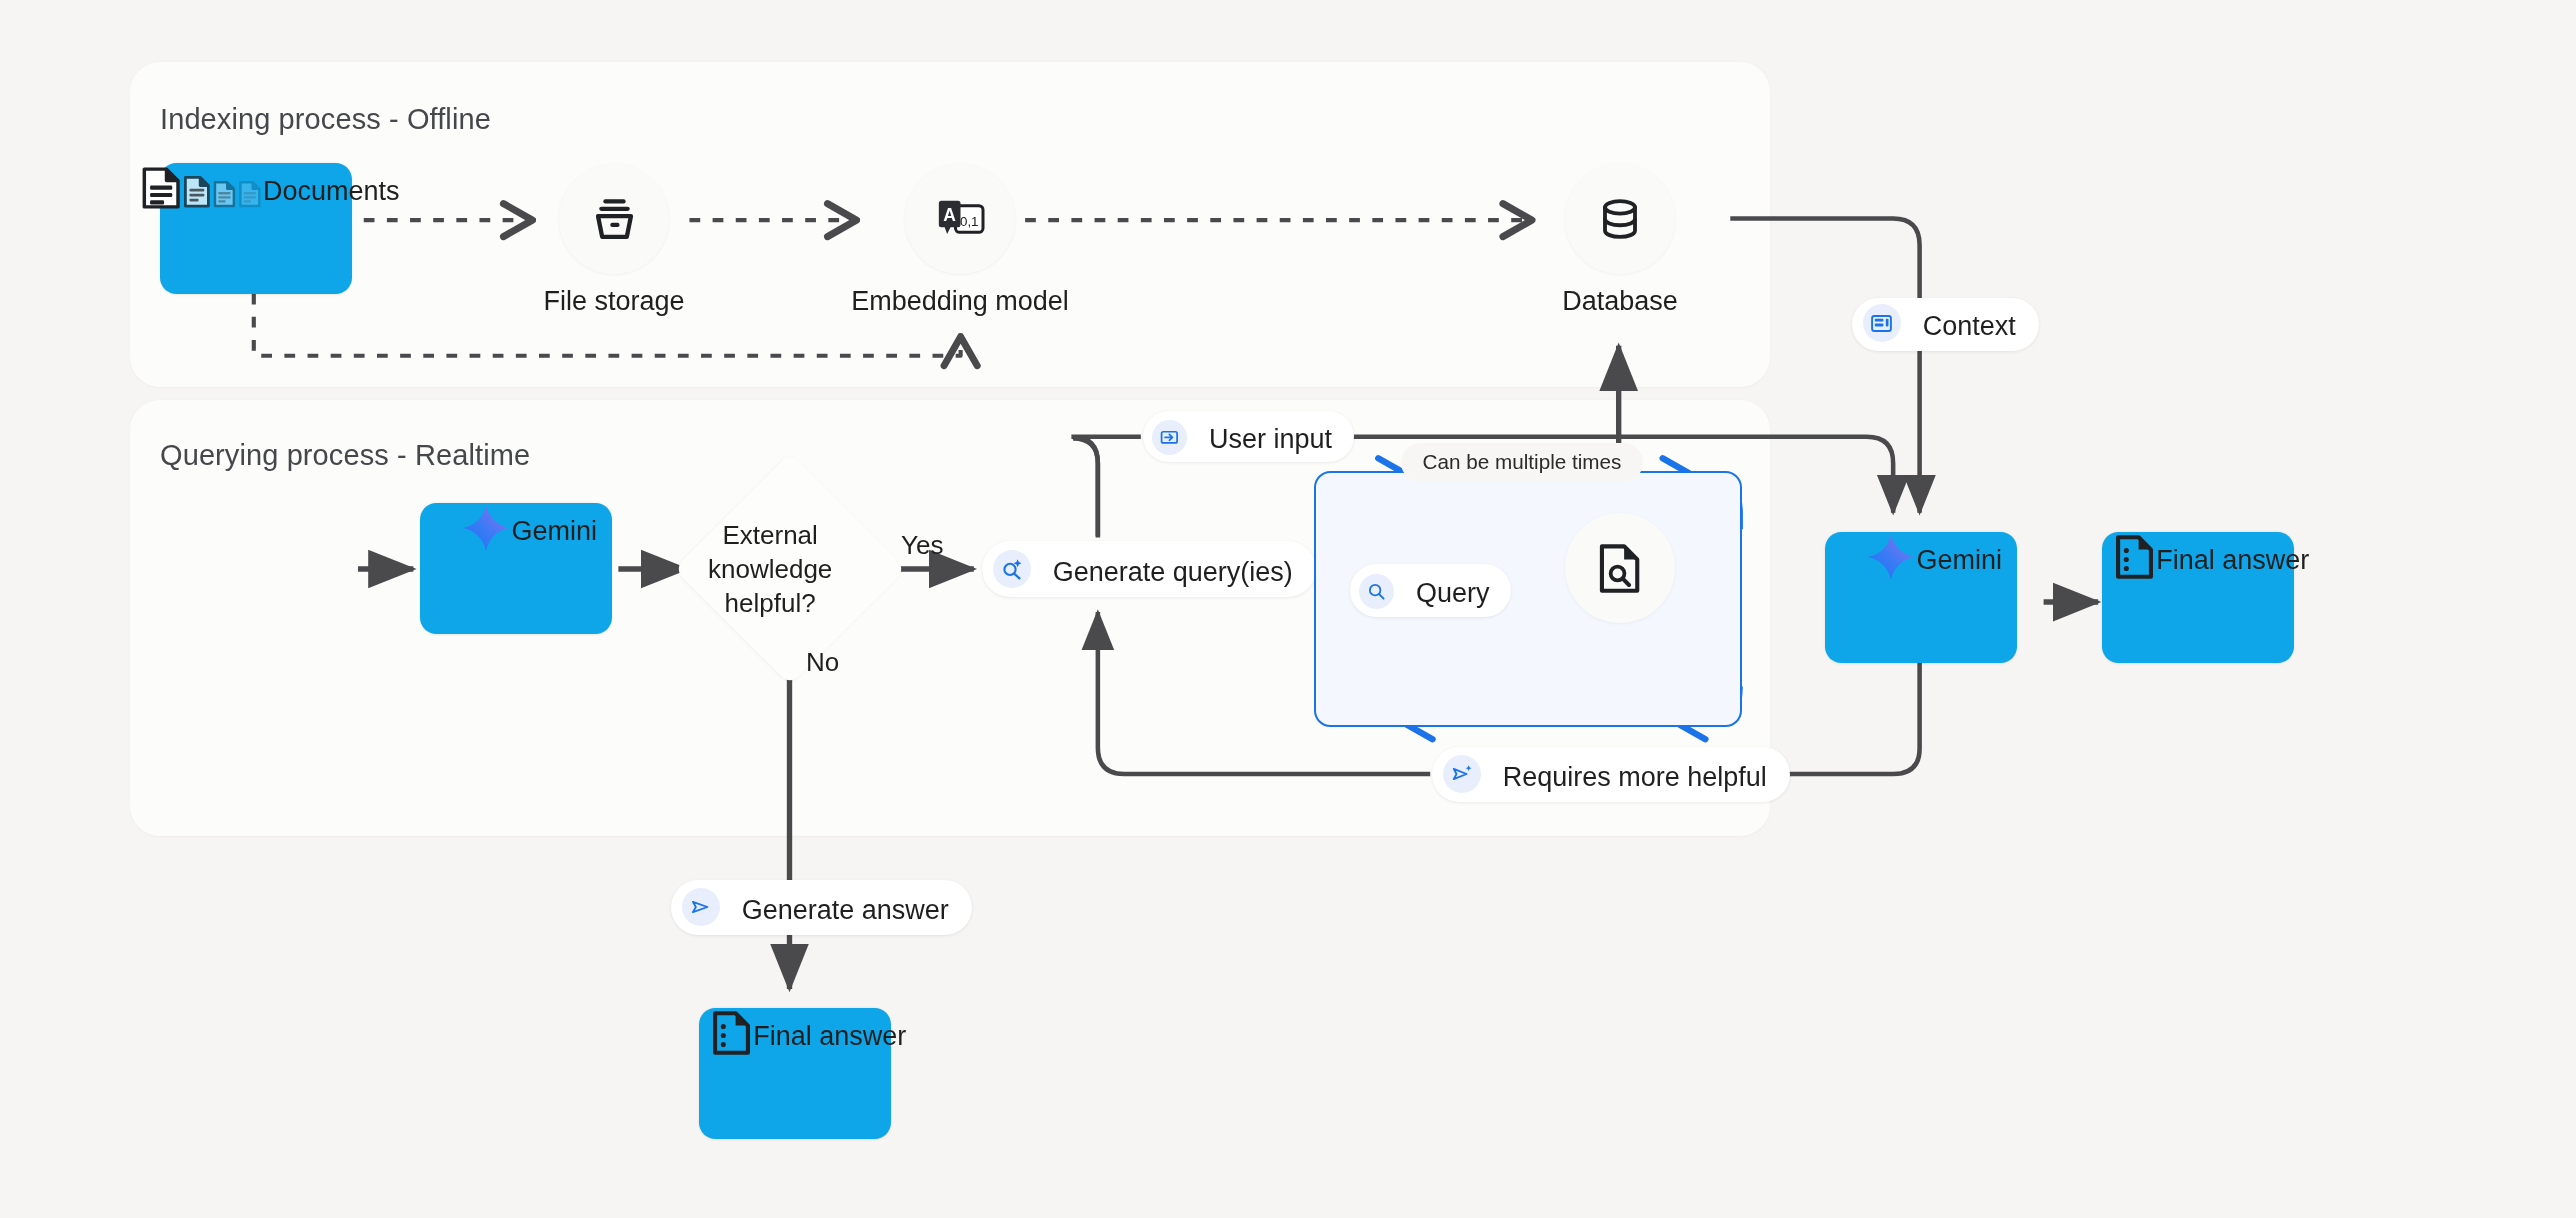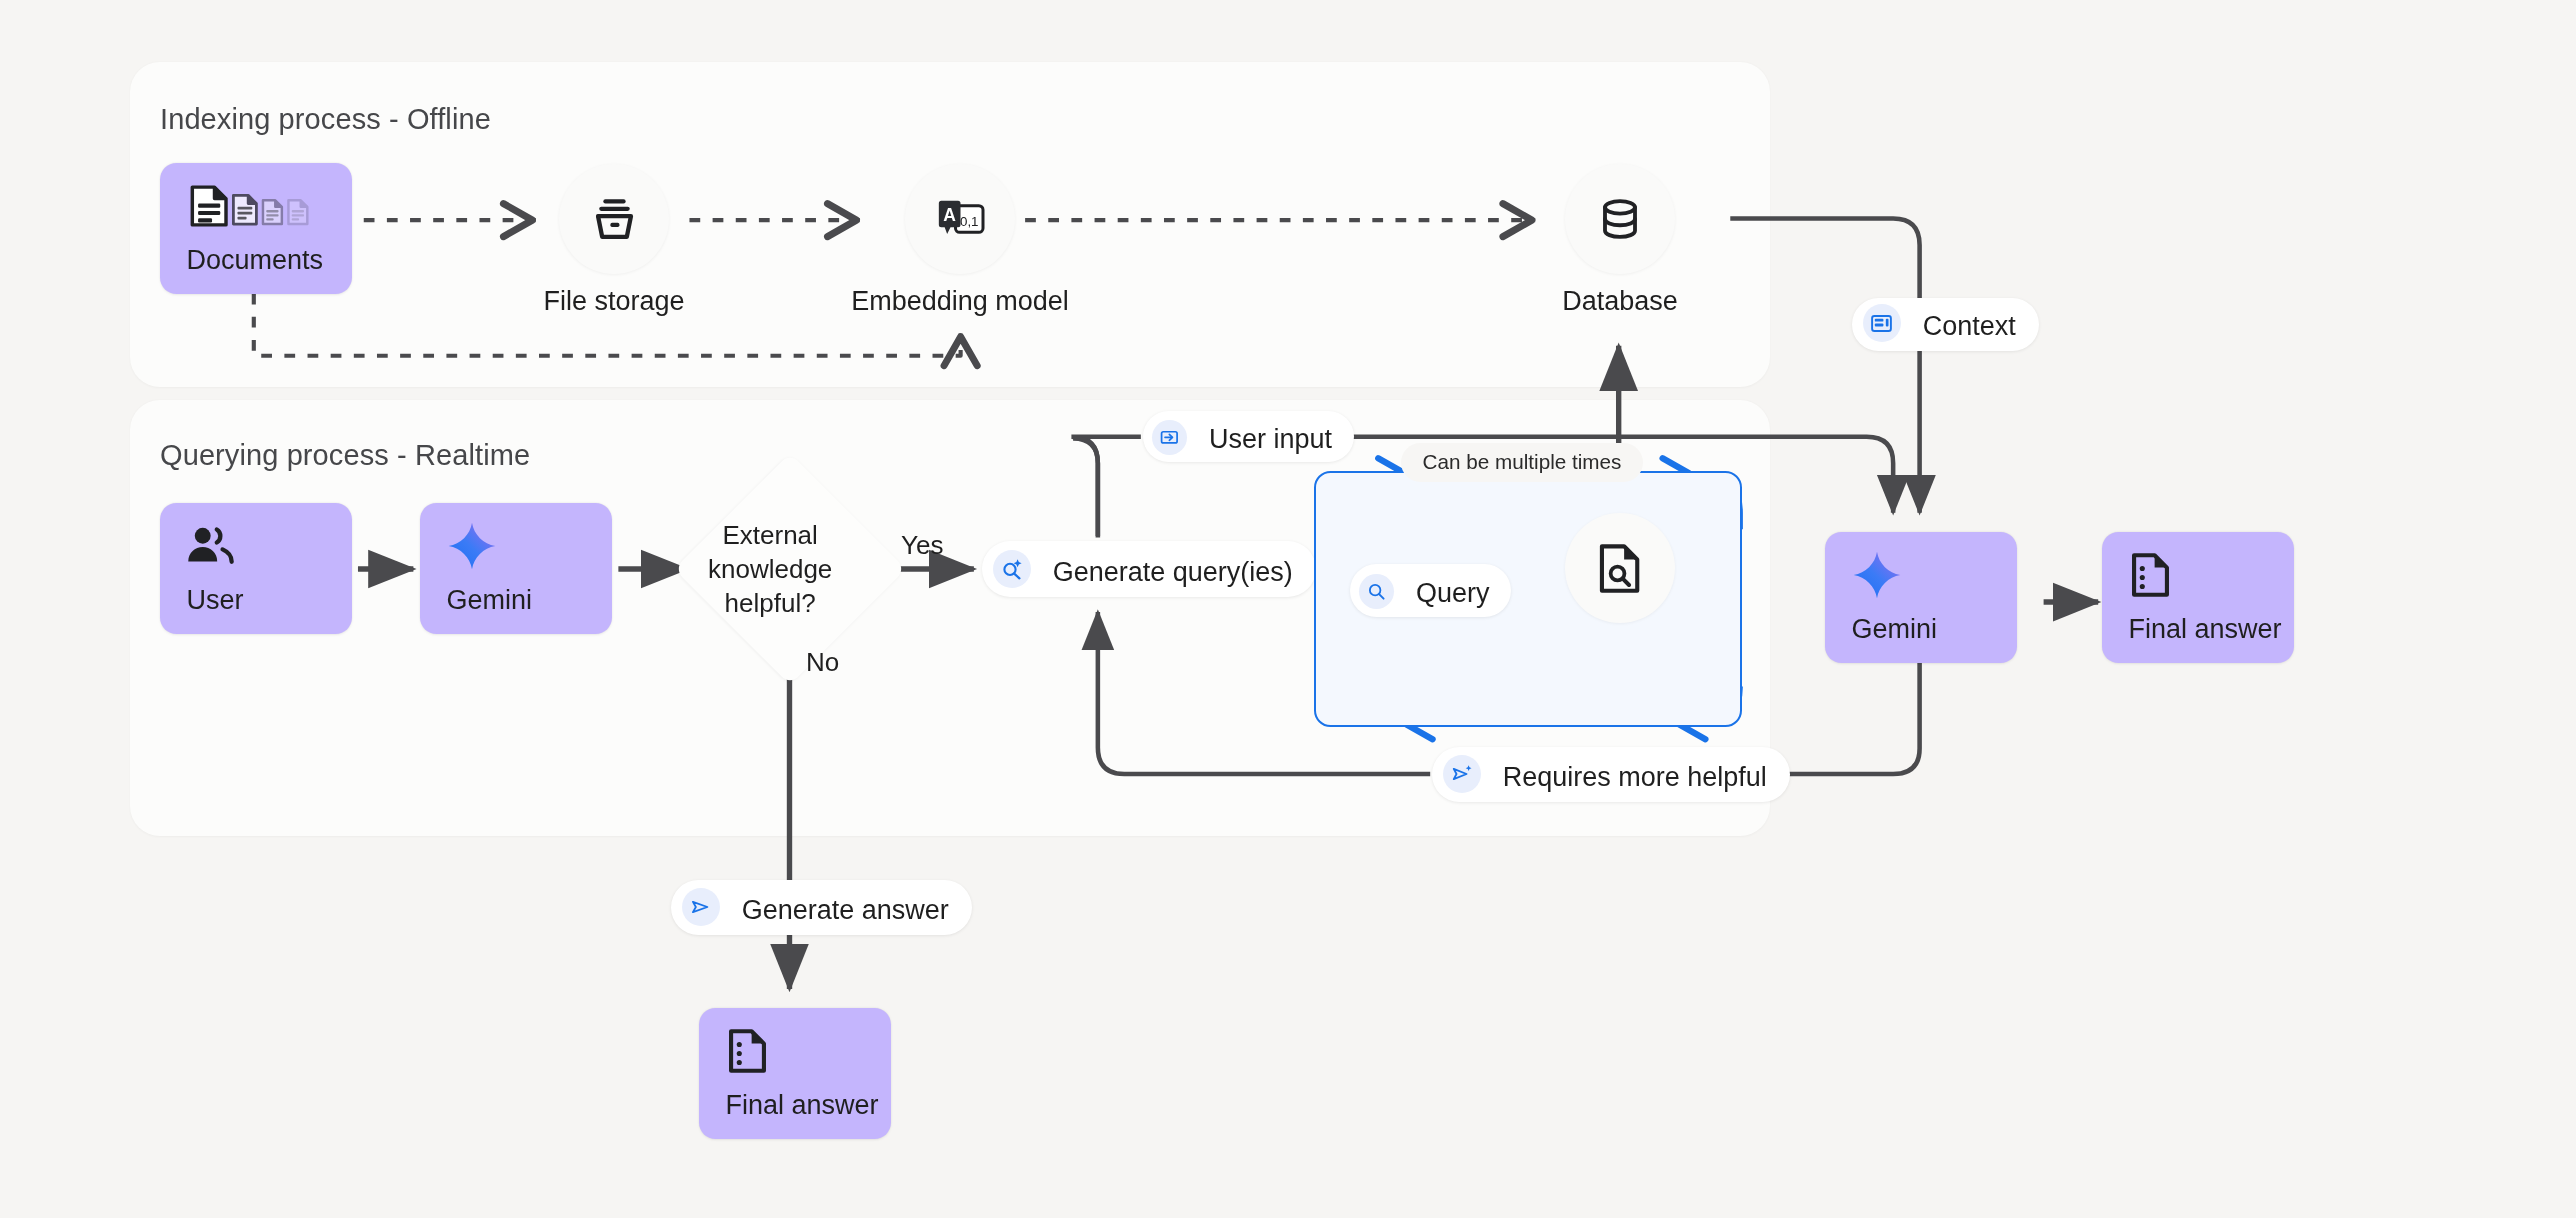--- a/index.html
+++ b/index.html
@@ -23,26 +23,26 @@
   }
   .panel-title {
     position: absolute;
     font-size: 29px;
     color: #46474a;
     letter-spacing: 0.1px;
     white-space: nowrap;
   }
   .node-card {
     position: absolute;
-    background: #c4b5fd;
+    background: #0ea5e9;
     border-radius: 16.5px;
     box-shadow: 0 0.8px 2.5px rgba(0,0,0,0.08), 0 0 0 0.8px rgba(0,0,0,0.012);
     box-sizing: border-box;
     display: flex;
-    flex-direction: column;
+    flex-direction: row;
     justify-content: center;
     padding-left: 26.5px;
   }
   .node-card .icon-wrap { height: 50px; display: flex; align-items: center; }
   .node-label {
     font-size: 27px;
     color: #1f1f1f;
     margin-top: 13.2px;
     white-space: nowrap;
   }
@@ -280,35 +280,20 @@
       <svg width="23" height="23" viewBox="0 0 24 24">
         <rect x="2.2" y="4.2" width="19.6" height="15.6" rx="2.4" fill="none" stroke="#1a73e8" stroke-width="2"></rect>
         <rect x="5" y="7" width="9" height="3" rx="1" fill="#1a73e8"></rect>
         <rect x="5" y="12" width="9" height="3" rx="1" fill="#1a73e8"></rect>
         <rect x="16.5" y="7" width="2.8" height="8" rx="1" fill="#1a73e8"></rect>
       </svg>
     </span>
     <span class="pill-text">Context</span>
   </div>
 
-  <div class="node-card" style="left:160px; top:503px; width:192px; height:131px;">
-    <div class="icon-wrap">
-      <svg width="48" height="43" viewBox="0 0 58 52">
-        <g fill="#202124">
-          <circle cx="19" cy="13" r="9.6"></circle>
-          <path d="M1.5,44 c0,-10.5 8.2,-17.4 17.5,-17.4 c9.3,0 17.5,6.9 17.5,17.4 z"></path>
-        </g>
-        <g fill="none" stroke="#202124" stroke-width="5.2" stroke-linecap="round">
-          <path d="M36,5.4 a9.4,9.4 0 0 1 0,15.8"></path>
-          <path d="M43,29.5 c6.6,2.9 11,8.4 11,15"></path>
-        </g>
-      </svg>
-    </div>
-    <div class="node-label">User</div>
-  </div>
 
   <div class="node-card" style="left:420px; top:503px; width:192px; height:131px;">
     <div class="icon-wrap">
       <svg width="50" height="50" viewBox="0 0 60 60">
         <path d="M30,2 C32.2,16.2 43.8,27.8 58,30 C43.8,32.2 32.2,43.8 30,58 C27.8,43.8 16.2,32.2 2,30 C16.2,27.8 27.8,16.2 30,2 Z" fill="url(#gemGrad)"></path>
       </svg>
     </div>
     <div class="node-label">Gemini</div>
   </div>
 

